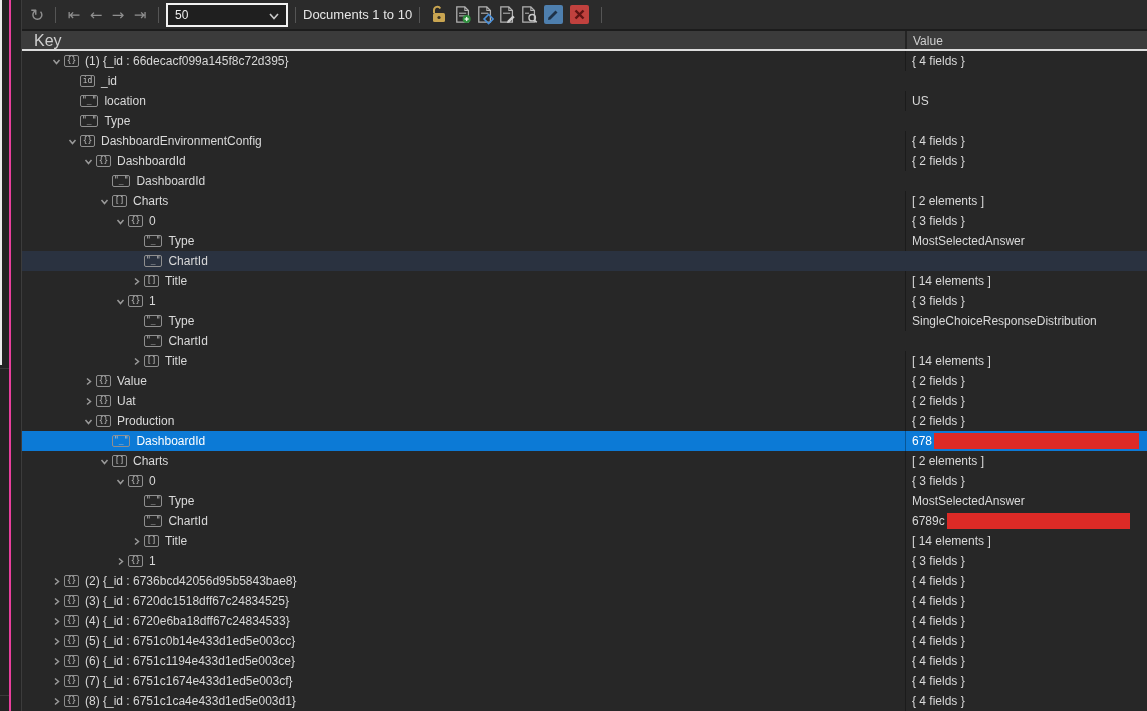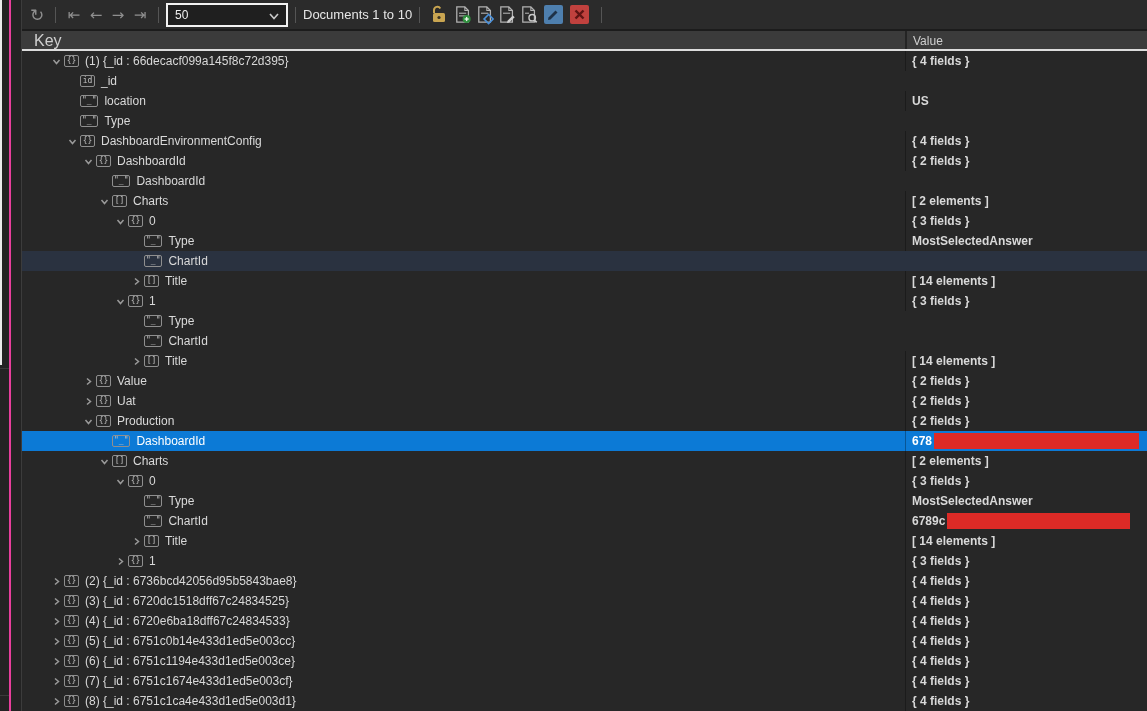--- a/index.html
+++ b/index.html
@@ -40,21 +40,21 @@
     border-left:2px solid #242424; }
 
   
   #tree-rows { position:relative; }
   .row { display:flex; height:20px; align-items:center; background:#272727; }
   .row.hover { background:#2a3240; }
   .row.selected { background:#0c7ad6; }
   .row.selected .key-text, .row.selected .val-text { color:#fff; }
   .cell-key { width:883px; height:20px; display:flex; align-items:center; overflow:hidden; }
   .cell-val { width:242px; height:20px; display:flex; align-items:center; padding-left:6px;
-    border-left:1px solid rgba(0,0,0,0.30); overflow:hidden;font-weight:bold; }
+    border-left:1px solid rgba(0,0,0,0.30); overflow:hidden; }
   .chev { width:16px; height:16px; flex:none; display:flex; align-items:center; justify-content:center; }
   .chev svg { display:block; }
   .chev.collapsed svg { transform:rotate(-90deg); }
   .type-ico { flex:none; min-width:15px; height:12px; border:1px solid #8f8f8f; border-radius:2px;
     color:#c2c2c2; font-size:8px; line-height:10px; text-align:center; padding:0 1px;
     margin-right:6px; font-family:"DejaVu Sans Mono",monospace; background:transparent; }
   .key-text, .val-text { color:#d9d9d9; font-size:12px; white-space:nowrap; }
   .redact { height:16px; background:#dd2a26; margin-left:2px; flex:none; }
 </style>
 </head>
@@ -317,20 +317,23 @@
           <div class="cell-val">
             <span class="val-text">{ 3 fields }</span>
           </div>
         </div>
         <div class="row">
           <div class="cell-key" style="padding-left: 106px;">
             <span class="chev"></span>
             <span class="type-ico">"_"</span>
             <span class="key-text">Type</span>
           </div>
+          <div class="cell-val">
+            <span class="val-text">SingleChoiceResponseDistribution</span>
+          </div>
         </div>
         <div class="row">
           <div class="cell-key" style="padding-left: 106px;">
             <span class="chev"></span>
             <span class="type-ico">"_"</span>
             <span class="key-text">ChartId</span>
           </div>
         </div>
         <div class="row">
           <div class="cell-key" style="padding-left: 106px;">

